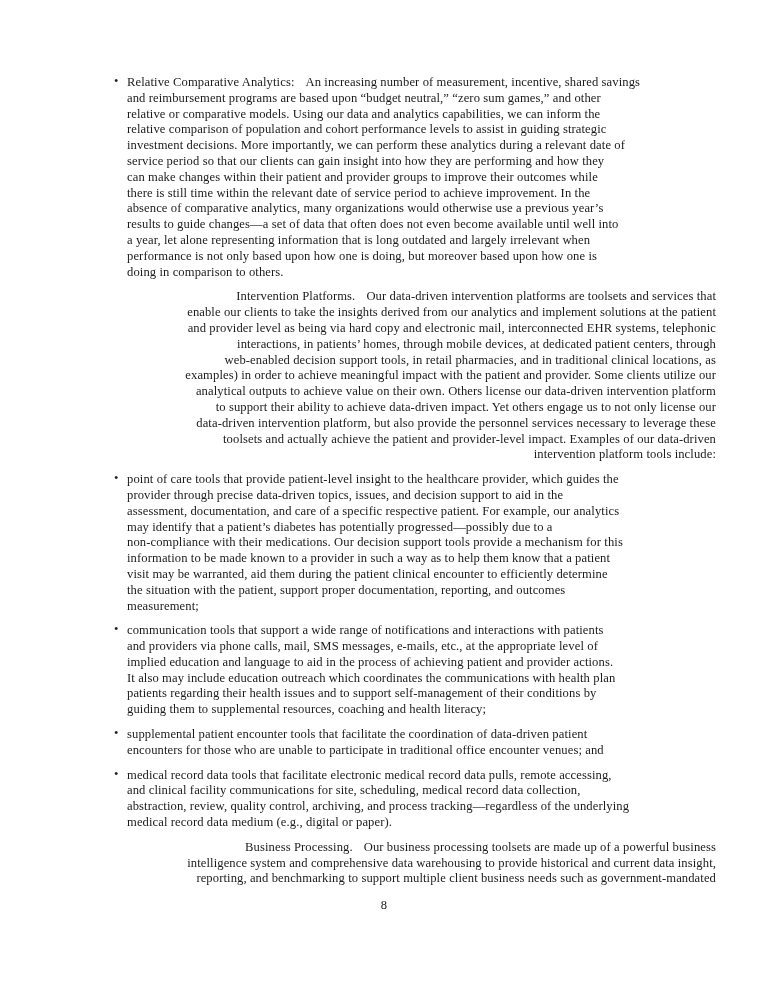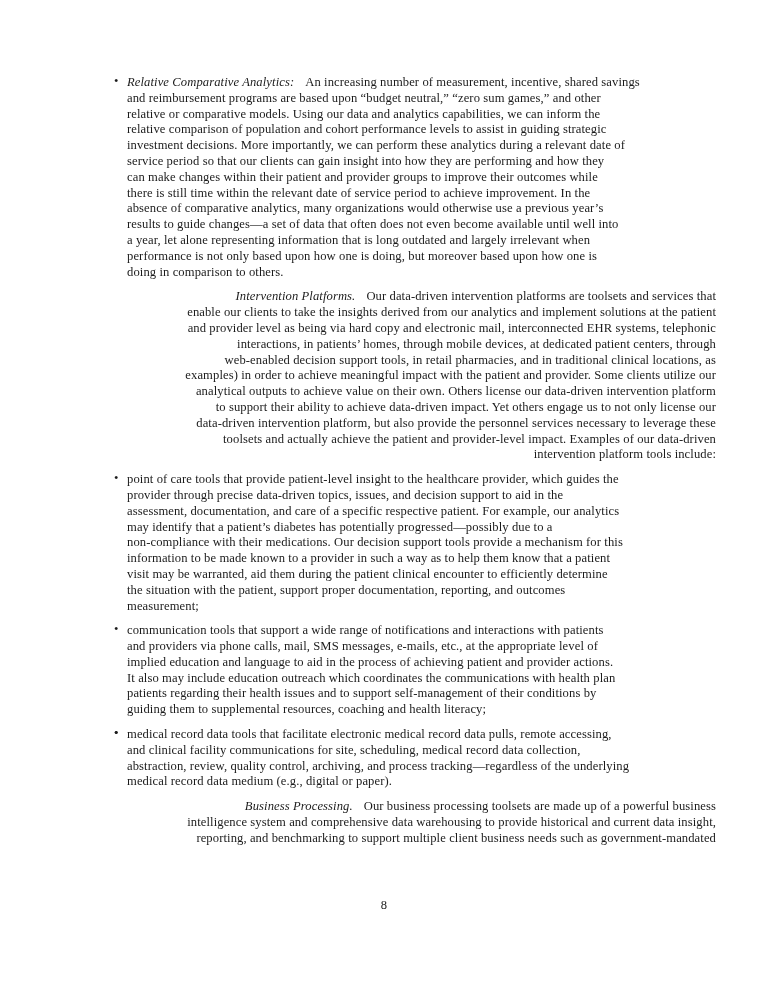--- a/index.html
+++ b/index.html
@@ -34,21 +34,20 @@
   .bullet .glyph {
     position: absolute;
     left: 46px;
     top: -1px;
   }
   .para {
     text-indent: 37px;
     text-align: right;
   }
   .lead {
-    font-style: italic;
     margin-right: 11px;
   }
   .pre {
     white-space: pre;
   }
   .page-number {
     position: absolute;
     top: 898px;
     left: 0;
     width: 768px;
@@ -112,20 +111,22 @@
       <span class="pre">communication tools that support a wide range of notifications and interactions with patients
 and providers via phone calls, mail, SMS messages, e-mails, etc., at the appropriate level of
 implied education and language to aid in the process of achieving patient and provider actions.
 It also may include education outreach which coordinates the communications with health plan
 patients regarding their health issues and to support self-management of their conditions by
 guiding them to supplemental resources, coaching and health literacy;</span>
     </div>
 
     <div class="block bullet">
       <span class="glyph">•</span>
+      <span class="pre">supplemental patient encounter tools that facilitate the coordination of data-driven patient
+encounters for those who are unable to participate in traditional office encounter venues; and</span>
     </div>
 
     <div class="block bullet">
       <span class="glyph">•</span>
       <span class="pre">medical record data tools that facilitate electronic medical record data pulls, remote accessing,
 and clinical facility communications for site, scheduling, medical record data collection,
 abstraction, review, quality control, archiving, and process tracking—regardless of the underlying
 medical record data medium (e.g., digital or paper).</span>
     </div>
 

